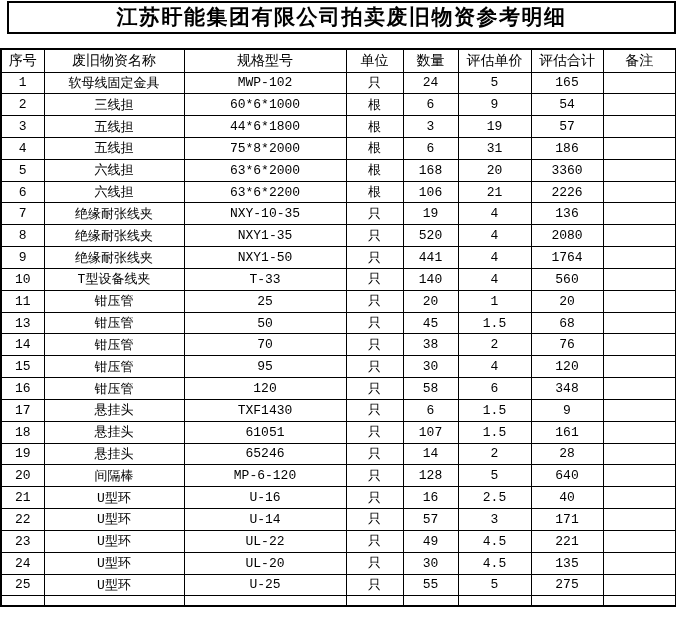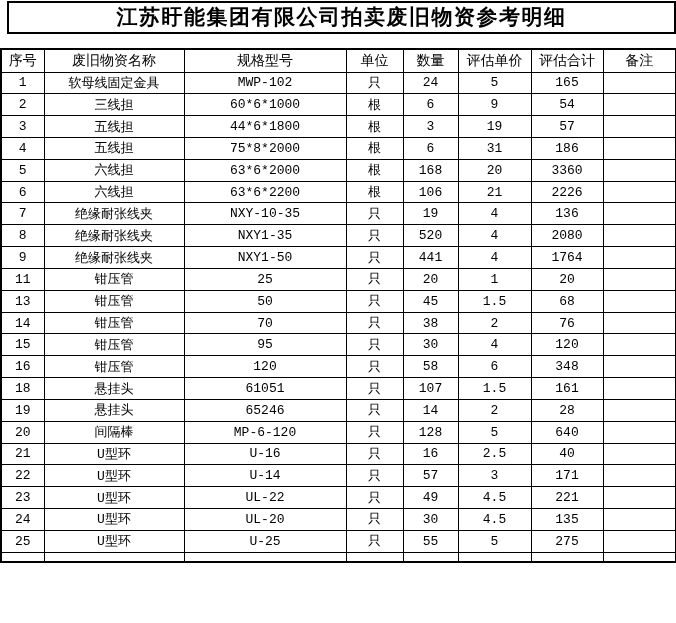--- a/index.html
+++ b/index.html
@@ -178,20 +178,30 @@
           <td>9</td>
           <td>绝缘耐张线夹</td>
           <td>NXY1-50</td>
           <td>只</td>
           <td>441</td>
           <td>4</td>
           <td>1764</td>
           <td></td>
         </tr>
         <tr>
+          <td>10</td>
+          <td>T型设备线夹</td>
+          <td>T-33</td>
+          <td>只</td>
+          <td>140</td>
+          <td>4</td>
+          <td>560</td>
+          <td></td>
+        </tr>
+        <tr>
           <td>11</td>
           <td>钳压管</td>
           <td>25</td>
           <td>只</td>
           <td>20</td>
           <td>1</td>
           <td>20</td>
           <td></td>
         </tr>
         <tr>
@@ -228,20 +238,30 @@
           <td>16</td>
           <td>钳压管</td>
           <td>120</td>
           <td>只</td>
           <td>58</td>
           <td>6</td>
           <td>348</td>
           <td></td>
         </tr>
         <tr>
+          <td>17</td>
+          <td>悬挂头</td>
+          <td>TXF1430</td>
+          <td>只</td>
+          <td>6</td>
+          <td>1.5</td>
+          <td>9</td>
+          <td></td>
+        </tr>
+        <tr>
           <td>18</td>
           <td>悬挂头</td>
           <td>61051</td>
           <td>只</td>
           <td>107</td>
           <td>1.5</td>
           <td>161</td>
           <td></td>
         </tr>
         <tr>

